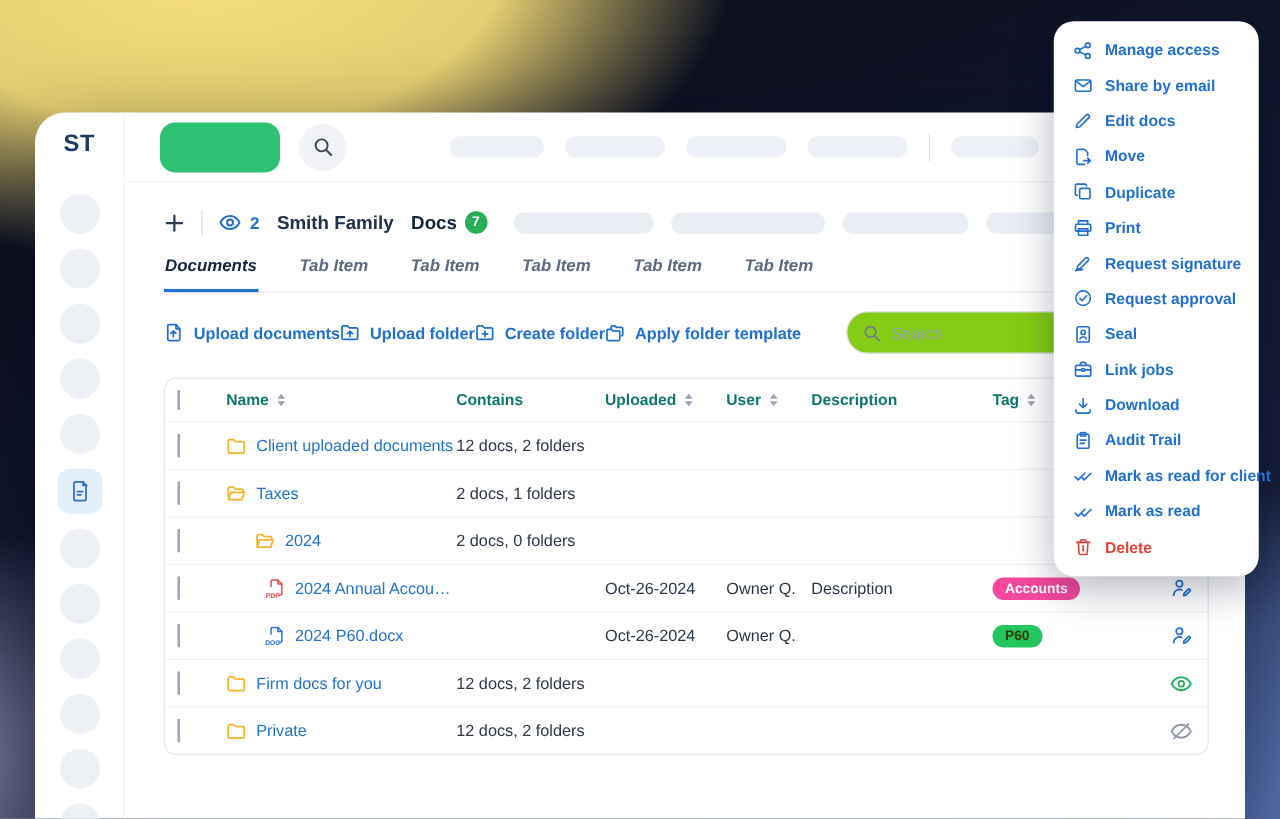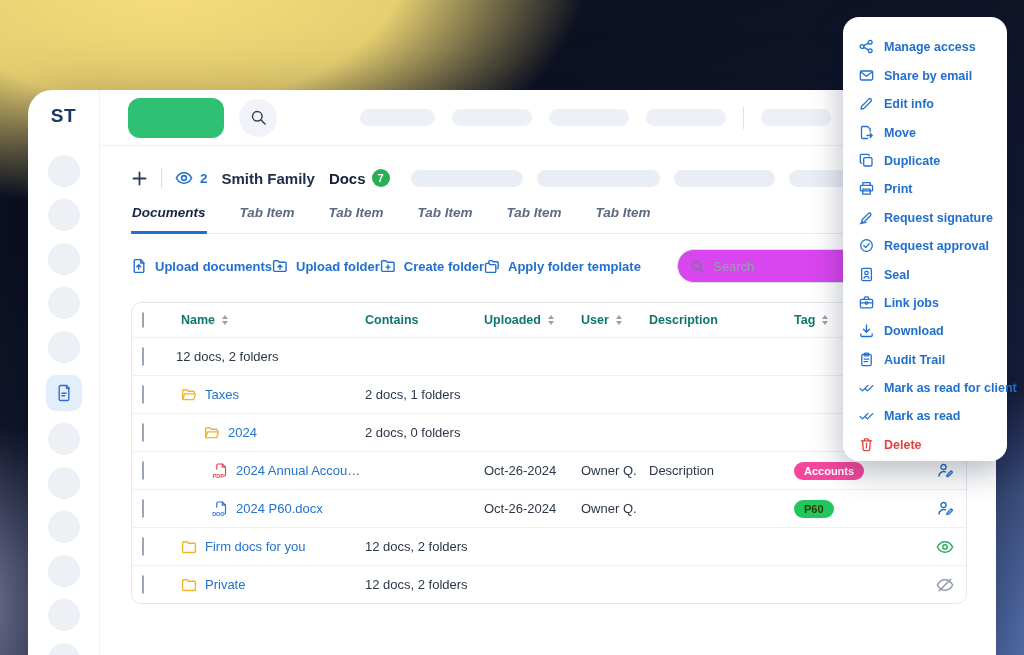--- a/index.html
+++ b/index.html
@@ -53,21 +53,21 @@
   .head-pills .pill { background:#e9edf4; }
 
   
   .tabs { margin-top:17px; display:flex; gap:32px; border-bottom:1px solid #e9edf2; }
   .tab { padding:0 1px 11px; font-size:13.5px; font-weight:600; color:#5d6b80; cursor:pointer; border-bottom:3px solid transparent; margin-bottom:-1px;font-style:italic; }
   .tab.active { color:#15263e; font-weight:700; border-bottom-color:#2170cf; border-radius:1px; }
 
   
   .toolbar { margin-top:15px; display:flex; align-items:center; }
   .tool-btn { display:flex; align-items:center; gap:8px; background:none; border:none; cursor:pointer; color:#2170cf; font-size:13px; font-weight:600; font-family:inherit; }
-  .search-box { margin-left:auto; width:290px; height:34px; border:1px solid #d8dee8; border-radius:17px; display:flex; align-items:center; padding:0 12px; gap:8px; background:#d946ef; }
+  .search-box { margin-left:auto; width:290px; height:34px; border:1px solid #d8dee8; border-radius:17px; display:flex; align-items:center; padding:0 12px; gap:8px; background:#84cc16; }
   .search-box input { border:none; outline:none; flex:1; font-size:13px; font-family:inherit; color:#33405a; background:transparent; }
   .search-box input::placeholder { color:#93a0b2; }
 
   
   .table { margin-top:19px; border:1px solid #e3e7ee; border-radius:10px; background:#fff; overflow:hidden; }
   .trow { display:grid; grid-template-columns:44px 189px 119px 97px 68px 145px 131px 40px 31px; align-items:center; height:38px; border-top:1px solid #eef1f4; }
   .trow.thead { height:34px; border-top:none; }
   .thead { font-size:12.5px; font-weight:700; color:#0f766e; }
   .th { display:flex; align-items:center; }
   .checkbox { width:16px; height:16px; border:1.5px solid #9aa5b6; border-radius:4px; background:#fff; margin-left:10px; cursor:pointer; }
@@ -79,21 +79,21 @@
   .ind0 { padding-left:5px; } .ind1 { padding-left:28px; } .ind2 { padding-left:36px; }
   .row-link { color:#2373cd; font-size:13px; text-decoration:none; white-space:nowrap; overflow:hidden; text-overflow:ellipsis; cursor:pointer; }
   .cell { font-size:13px; color:#2c3748; white-space:nowrap; }
   .tag { display:inline-block; padding:3px 10px; border-radius:10px; font-size:11px; font-weight:700; }
   .tag.accounts { background:#f5489d; color:#fff; }
   .tag.p60 { background:#22c55e; color:#2f3c00; }
   .action-cell { display:flex; justify-content:center; }
 
   
   .menu { position:absolute; left:843px; top:17px; width:164px; background:#fff; border-radius:16px; padding:9px 0; box-shadow:0 10px 32px rgba(8,18,48,.3); z-index:10; }
-  .menu-item { display:flex; align-items:flex-end; gap:10px; height:28.4px; padding:0 16px; cursor:pointer; }
+  .menu-item { display:flex; align-items:center; gap:10px; height:28.4px; padding:0 16px; cursor:pointer; }
   .menu-item span { color:#2170cf; font-size:12.5px; font-weight:600; white-space:nowrap; }
   .menu-item.danger span { color:#e0433d; }
   .mi { flex:none; }
 </style>
 </head>
 <body>
 
 <div class="window">
 
   <aside class="sidebar">
@@ -267,20 +267,28 @@
                 <i class="up"></i>
                 <i class="down"></i>
               </span>
           </div>
           <div></div>
             <div></div>
         </div>
 
         <div class="trow">
           <div><span class="checkbox"></span></div>
+          <div class="name-cell ind0">
+            <span>
+              <svg width="16" height="16" viewBox="0 0 16 16" fill="none" stroke="#f0b42c" stroke-width="1.4" stroke-linecap="round" stroke-linejoin="round">
+                <path d="M1.6 12.4 V3.8 a1.1 1.1 0 0 1 1.1 -1.1 h3.2 l1.5 1.5 h5.9 a1.1 1.1 0 0 1 1.1 1.1 v7.1 a1.1 1.1 0 0 1 -1.1 1.1 H2.7 a1.1 1.1 0 0 1 -1.1 -1.1 Z"></path>
+              </svg>
+            </span>
+            <a class="row-link">Client uploaded documents</a>
+          </div>
           <div class="cell">12 docs, 2 folders</div>
           <div class="cell"></div>
             <div class="cell"></div>
             <div class="cell"></div>
             <div></div>
             <div></div>
           <div class="action-cell"></div>
         </div>
 
         <div class="trow">
@@ -462,21 +470,21 @@
       </svg>
     </span>
     <span>Share by email</span>
   </div>
   <div class="menu-item">
     <span class="mi">
       <svg width="15" height="15" viewBox="0 0 15 15" fill="none" stroke="#2170cf" stroke-width="1.3" stroke-linecap="round" stroke-linejoin="round">
         <path d="M2 13 l.7 -2.8 L9.8 3.1 a1.55 1.55 0 0 1 2.2 2.2 L4.9 12.4 Z"></path>
       </svg>
     </span>
-    <span>Edit info</span>
+    <span>Edit docs</span>
   </div>
   <div class="menu-item">
     <span class="mi">
       <svg width="15" height="15" viewBox="0 0 15 15" fill="none" stroke="#2170cf" stroke-width="1.3" stroke-linecap="round" stroke-linejoin="round">
         <path d="M8.5 13.5 H3.6 a1.1 1.1 0 0 1 -1.1 -1.1 V2.6 a1.1 1.1 0 0 1 1.1 -1.1 h4.9 L11.1 4 v2.5"></path>
         <path d="M8 10.5 h5.2 M11.2 8.5 l2 2 -2 2"></path>
       </svg>
     </span>
     <span>Move</span>
   </div>

